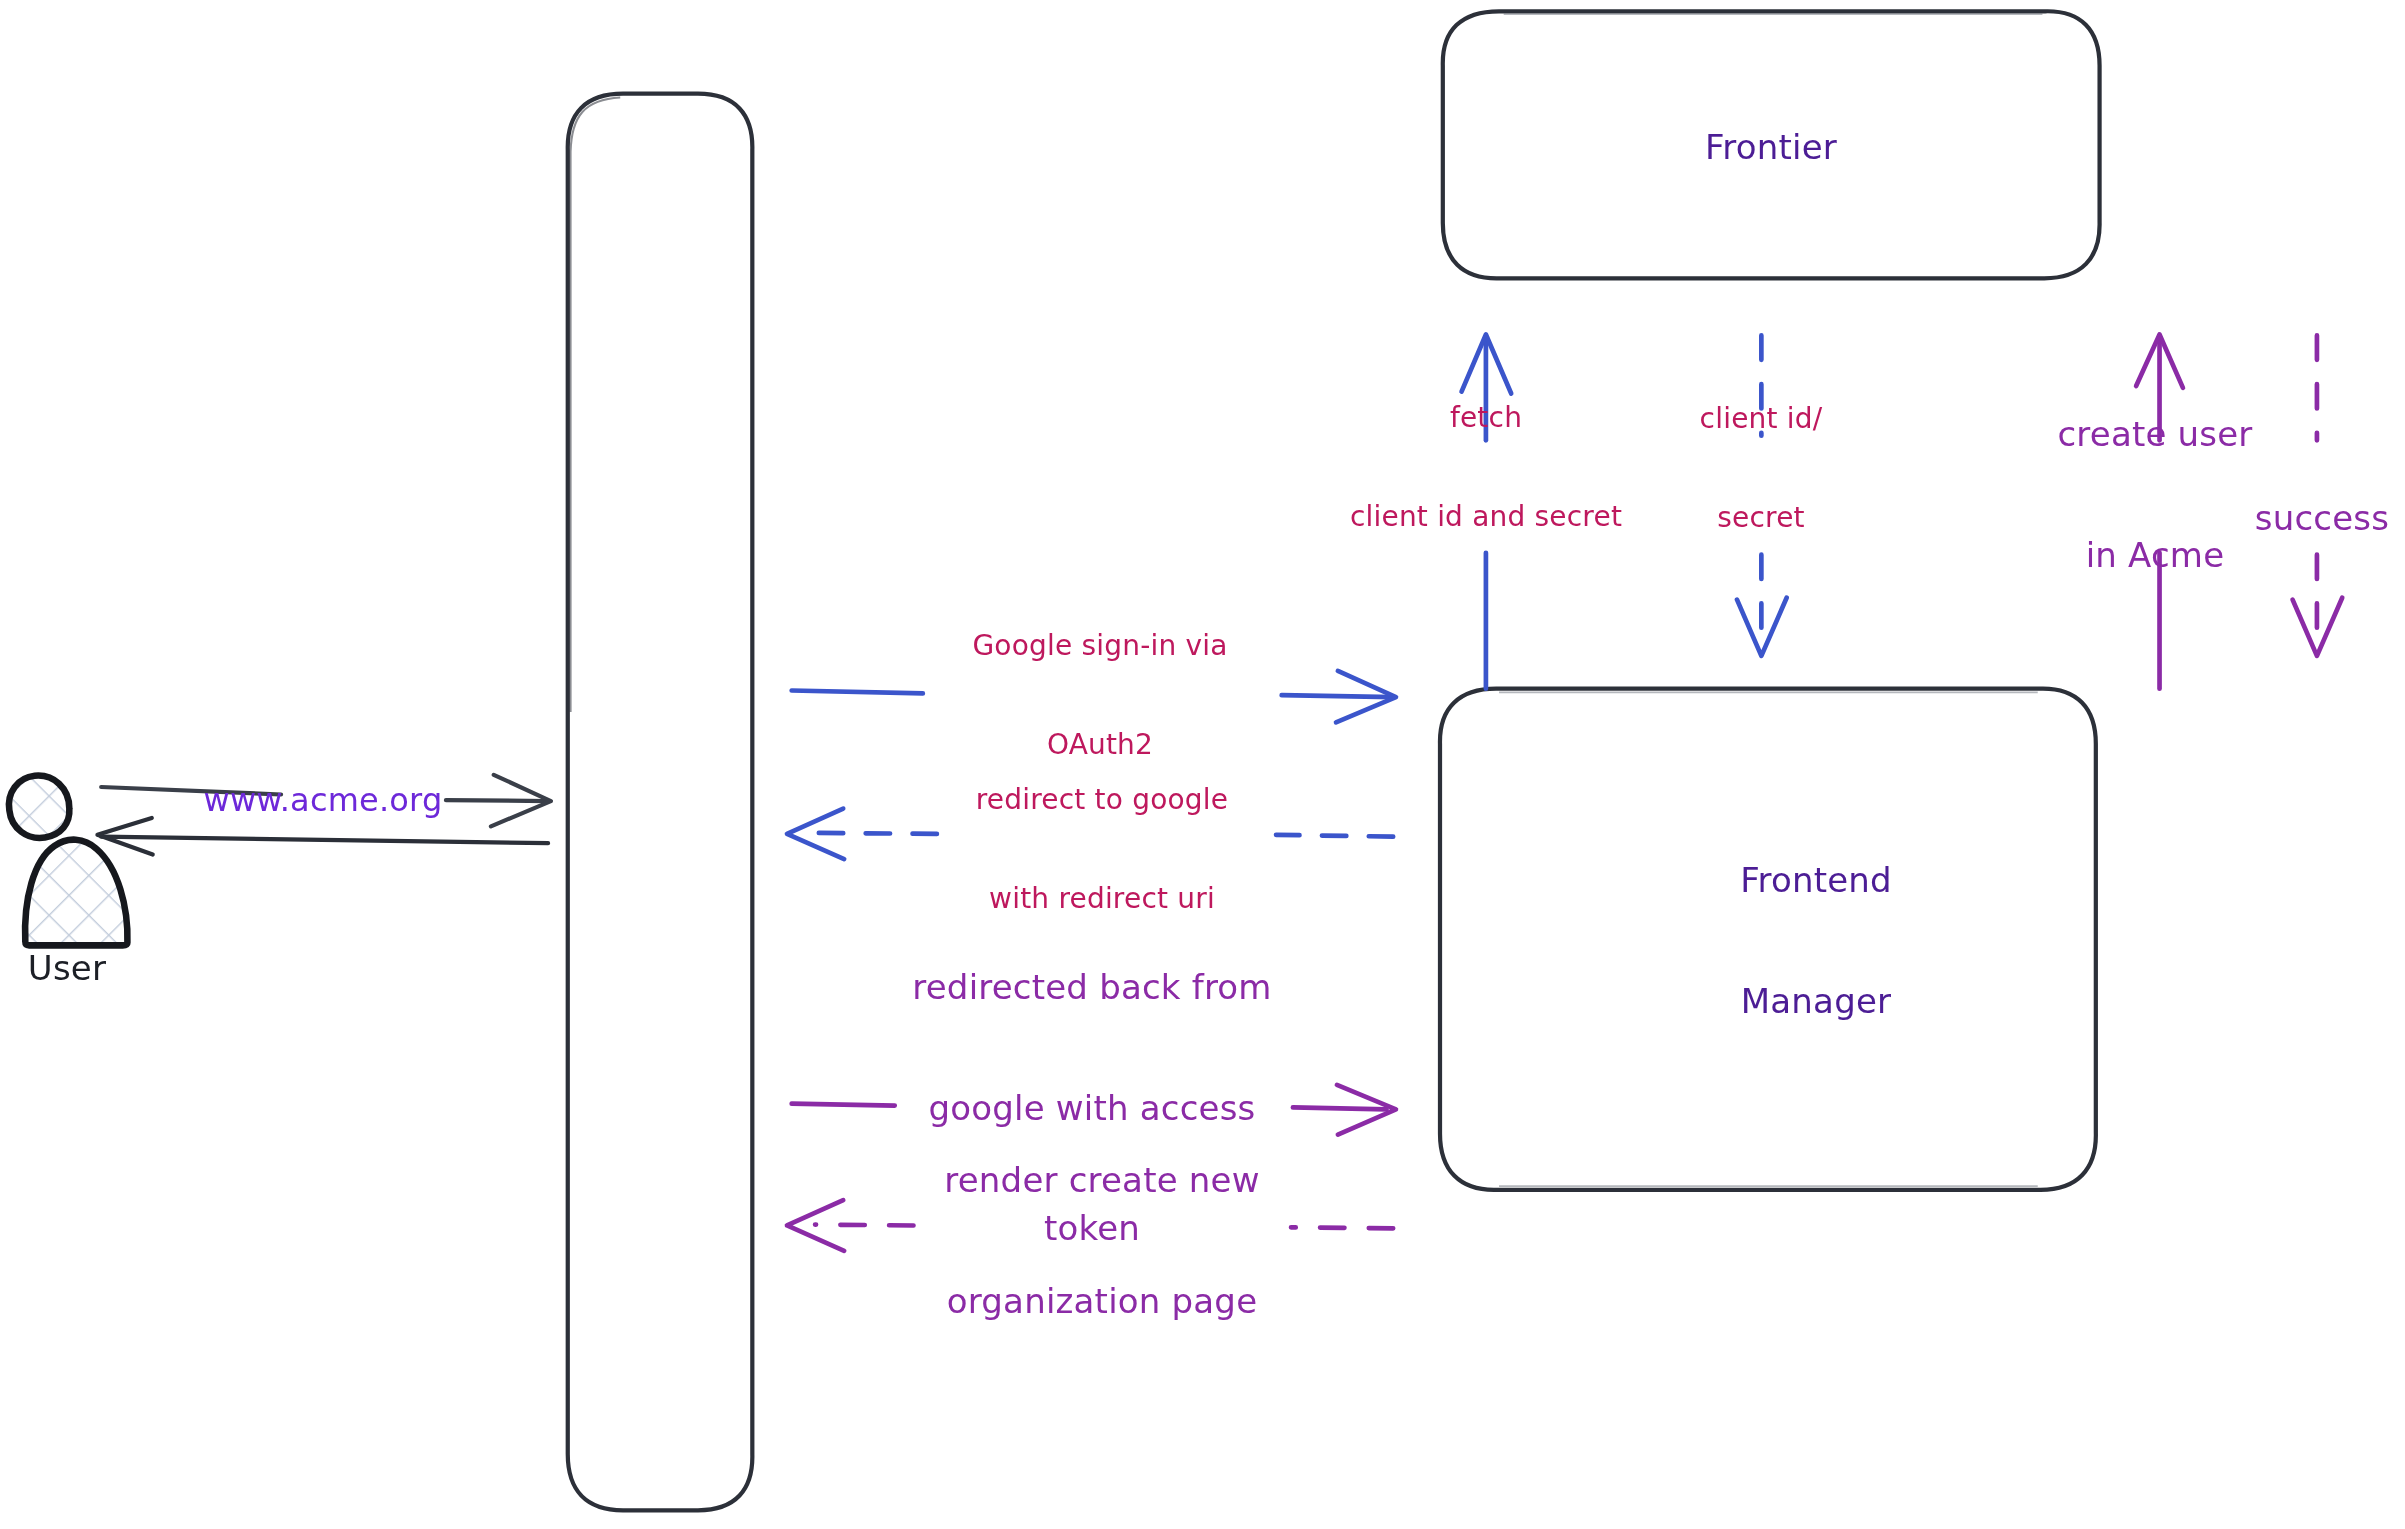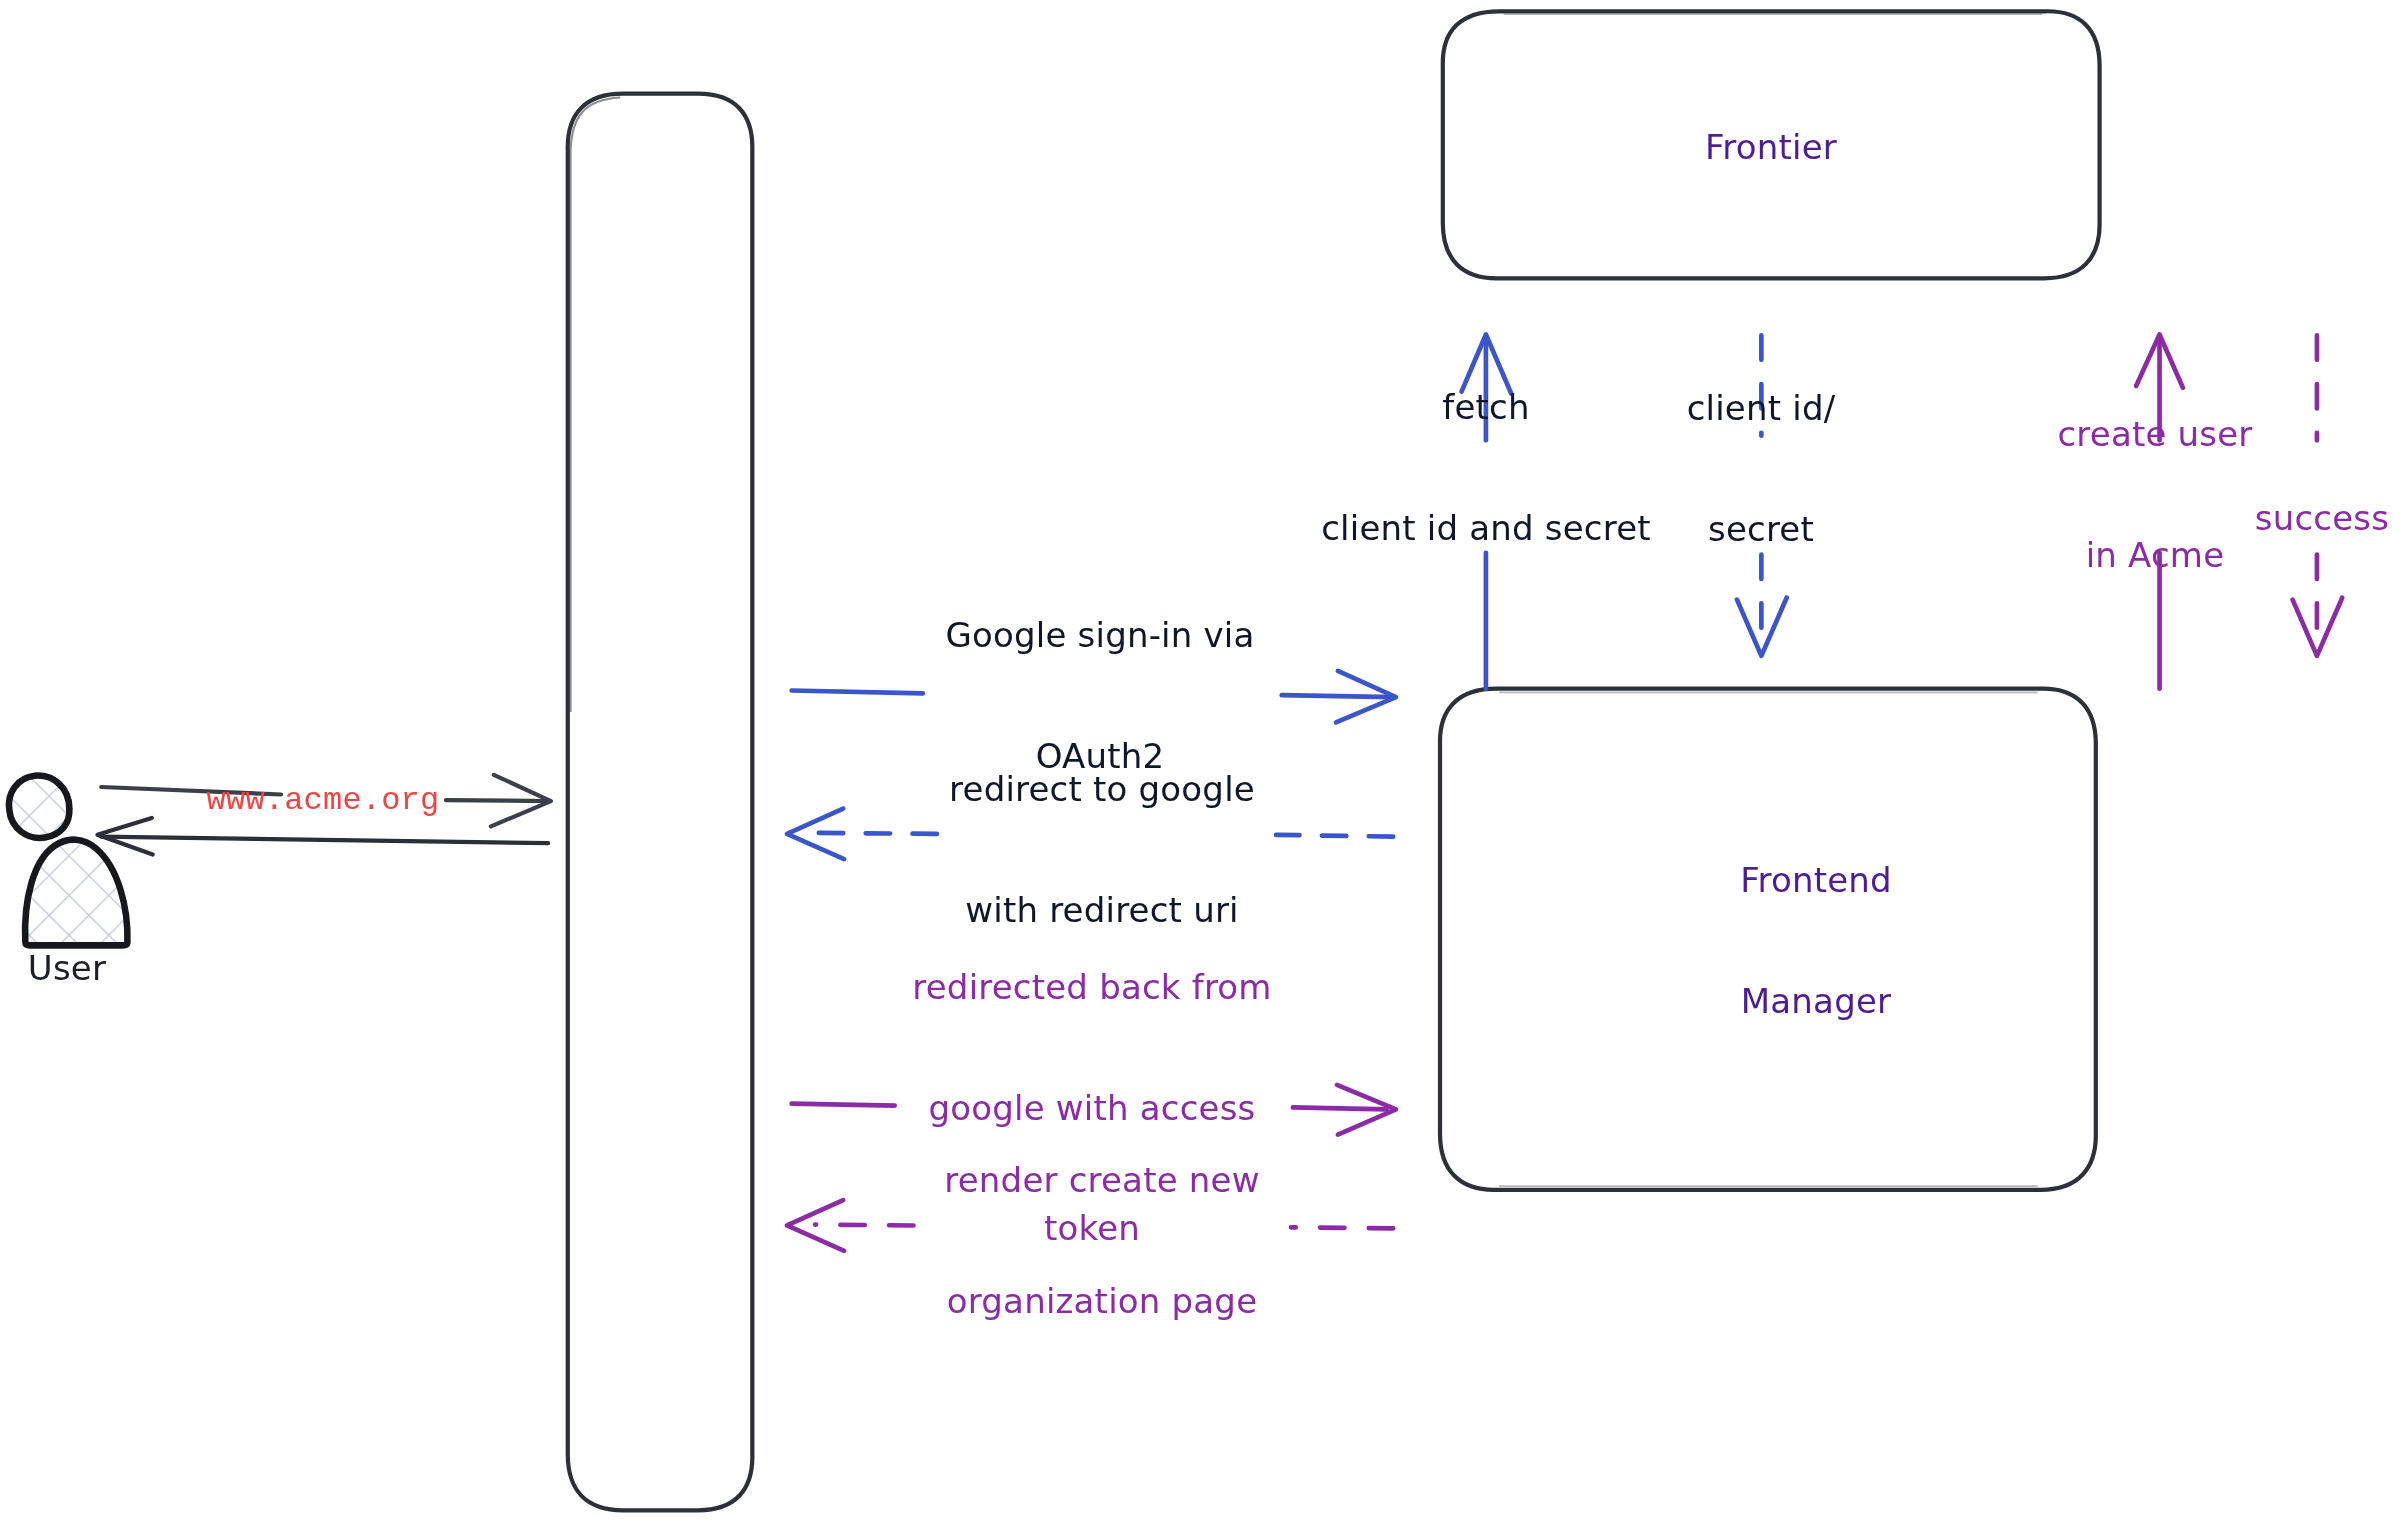--- a/index.html
+++ b/index.html
@@ -18,37 +18,36 @@
     line-height:1.18;
     letter-spacing:0.2px;
   }
   .node-label{
     color:#4c1d95;
     font-size:34px;
     text-align:center;
     transform:translate(-50%,-50%);
   }
   .edge-blue{
-    color:#0f172a;
-    font-size:34px;
+    color:#be185d;
+    font-size:28px;
     text-align:center;
     transform:translate(-50%,-50%);
   }
   .edge-purple{
     color:#8b2ba6;
     font-size:34px;
     text-align:center;
     transform:translate(-50%,-50%);
   }
   .edge-dark{
-    color:#ef4444;
+    color:#6d28d9;
     font-size:32px;
     text-align:center;
     transform:translate(-50%,-50%);
-    font-family:Liberation Mono, monospace;
   }
   .actor-label{
     color:#1c1f26;
     font-size:34px;
     text-align:center;
     transform:translate(-50%,0);
   }
 </style>
 </head>
 <body>

